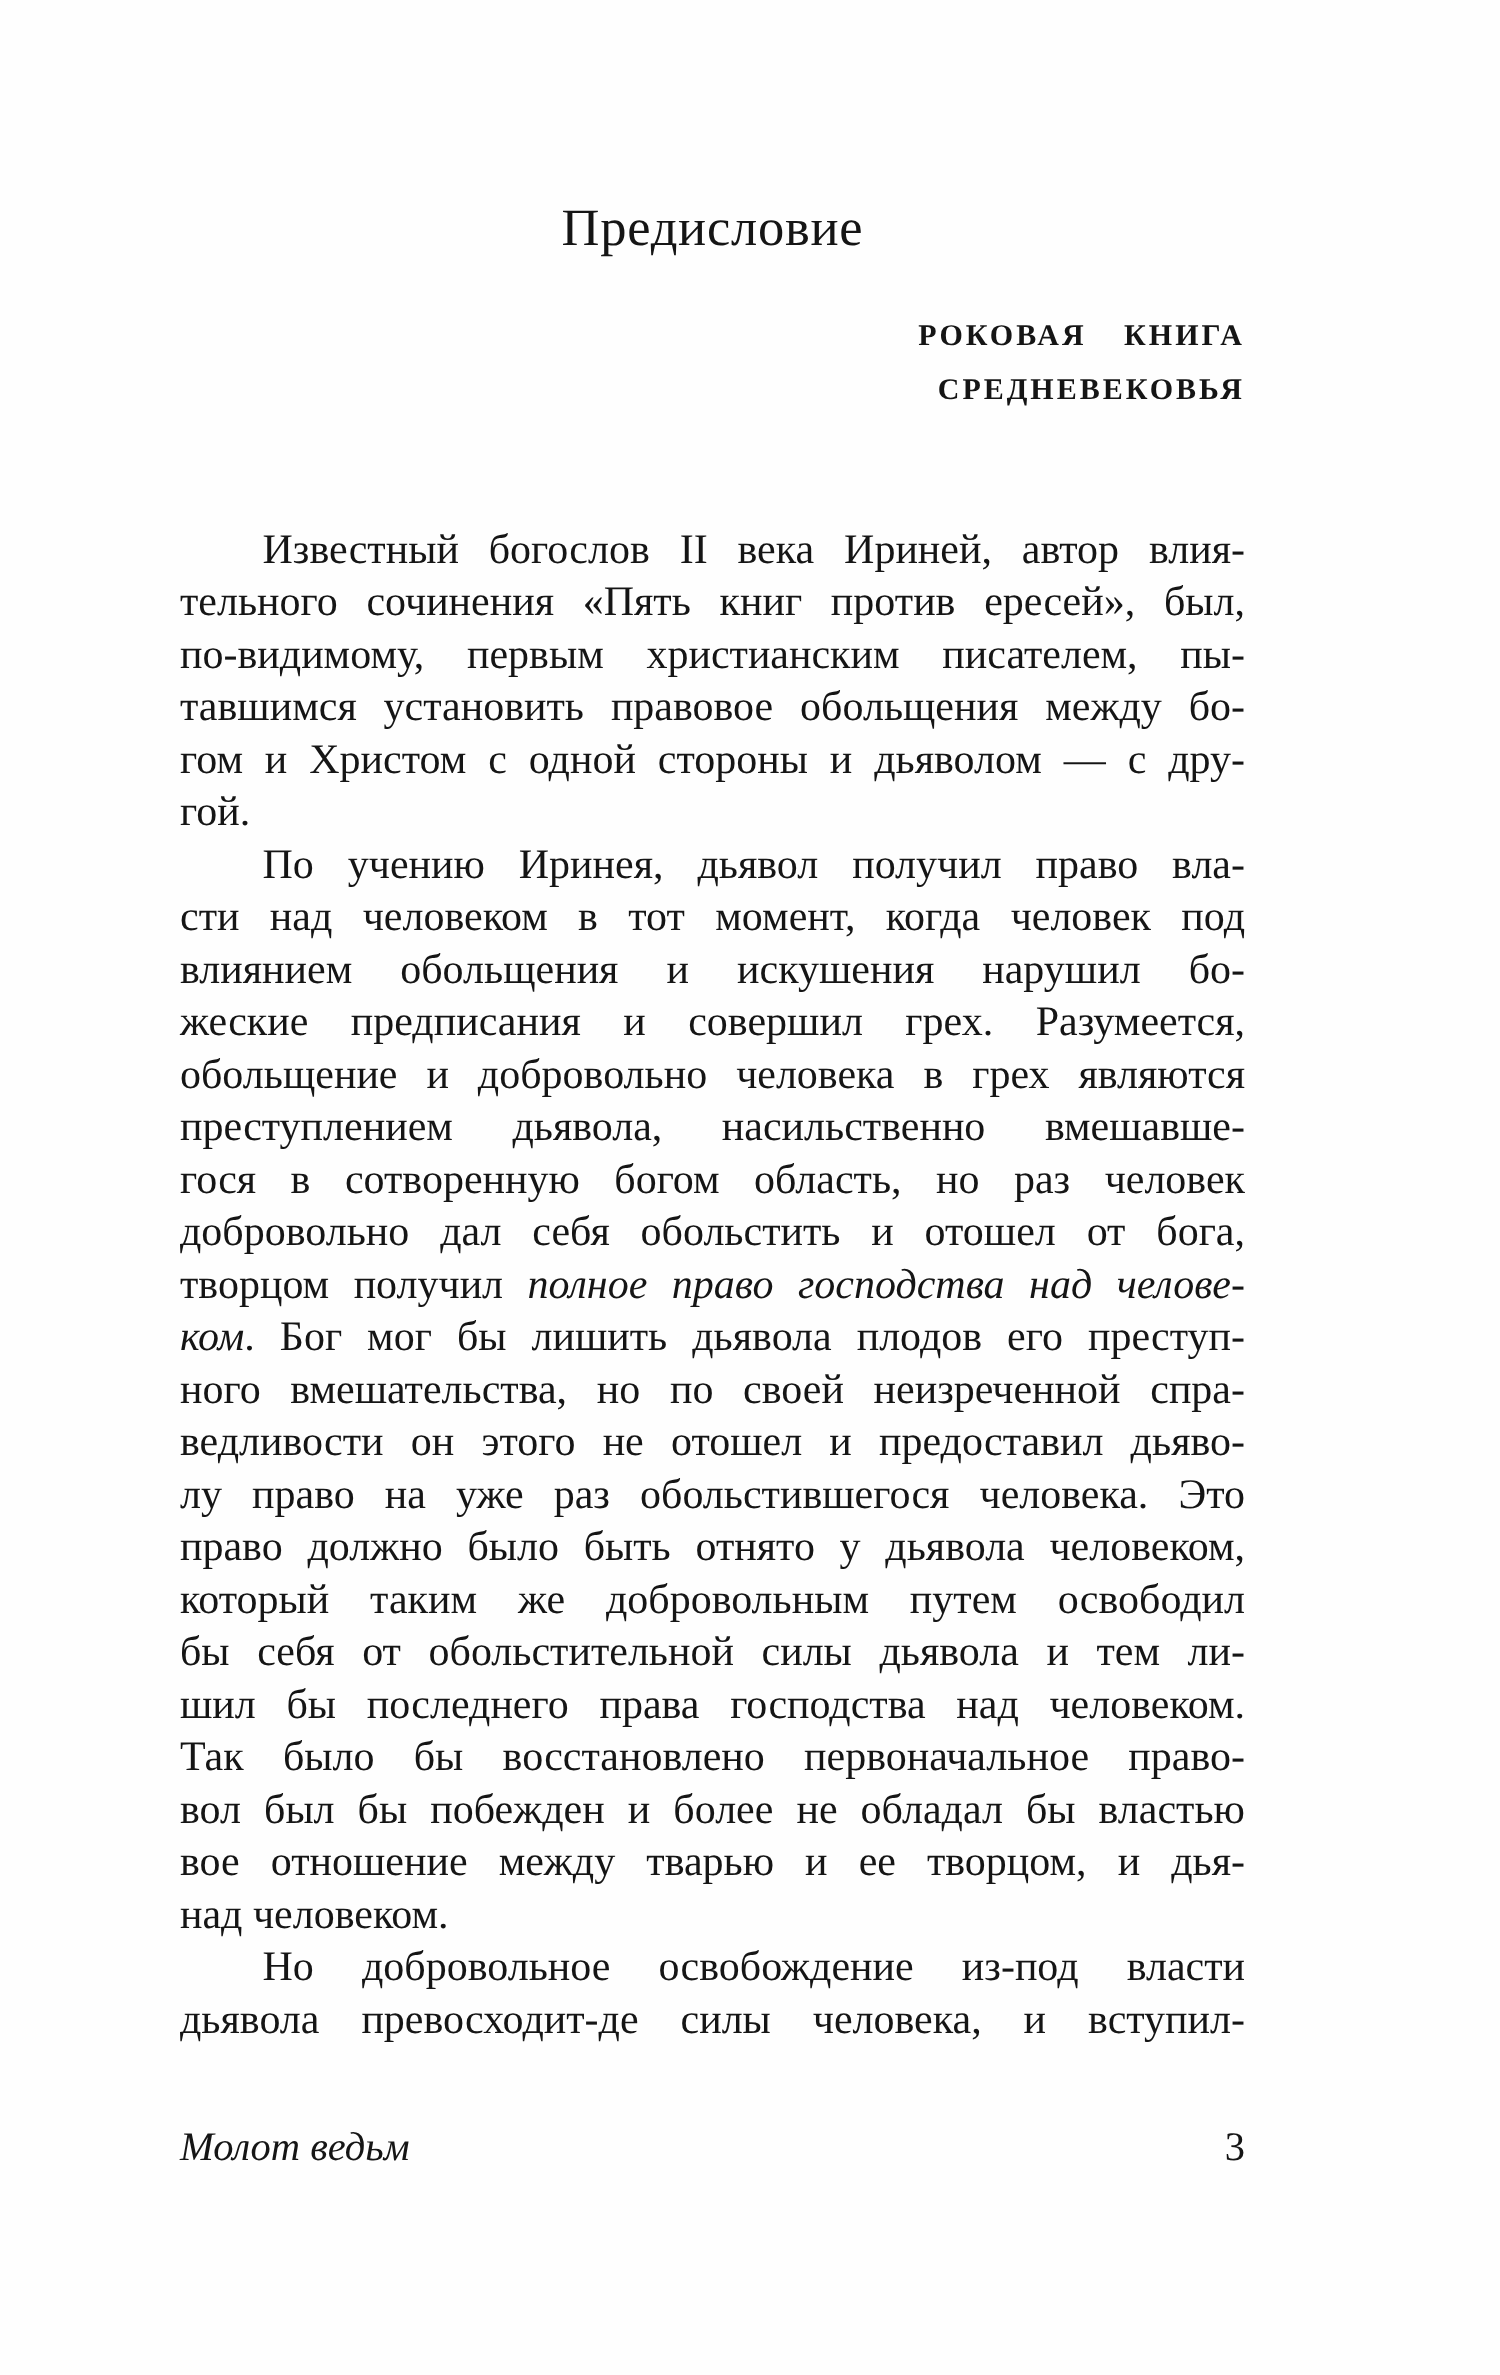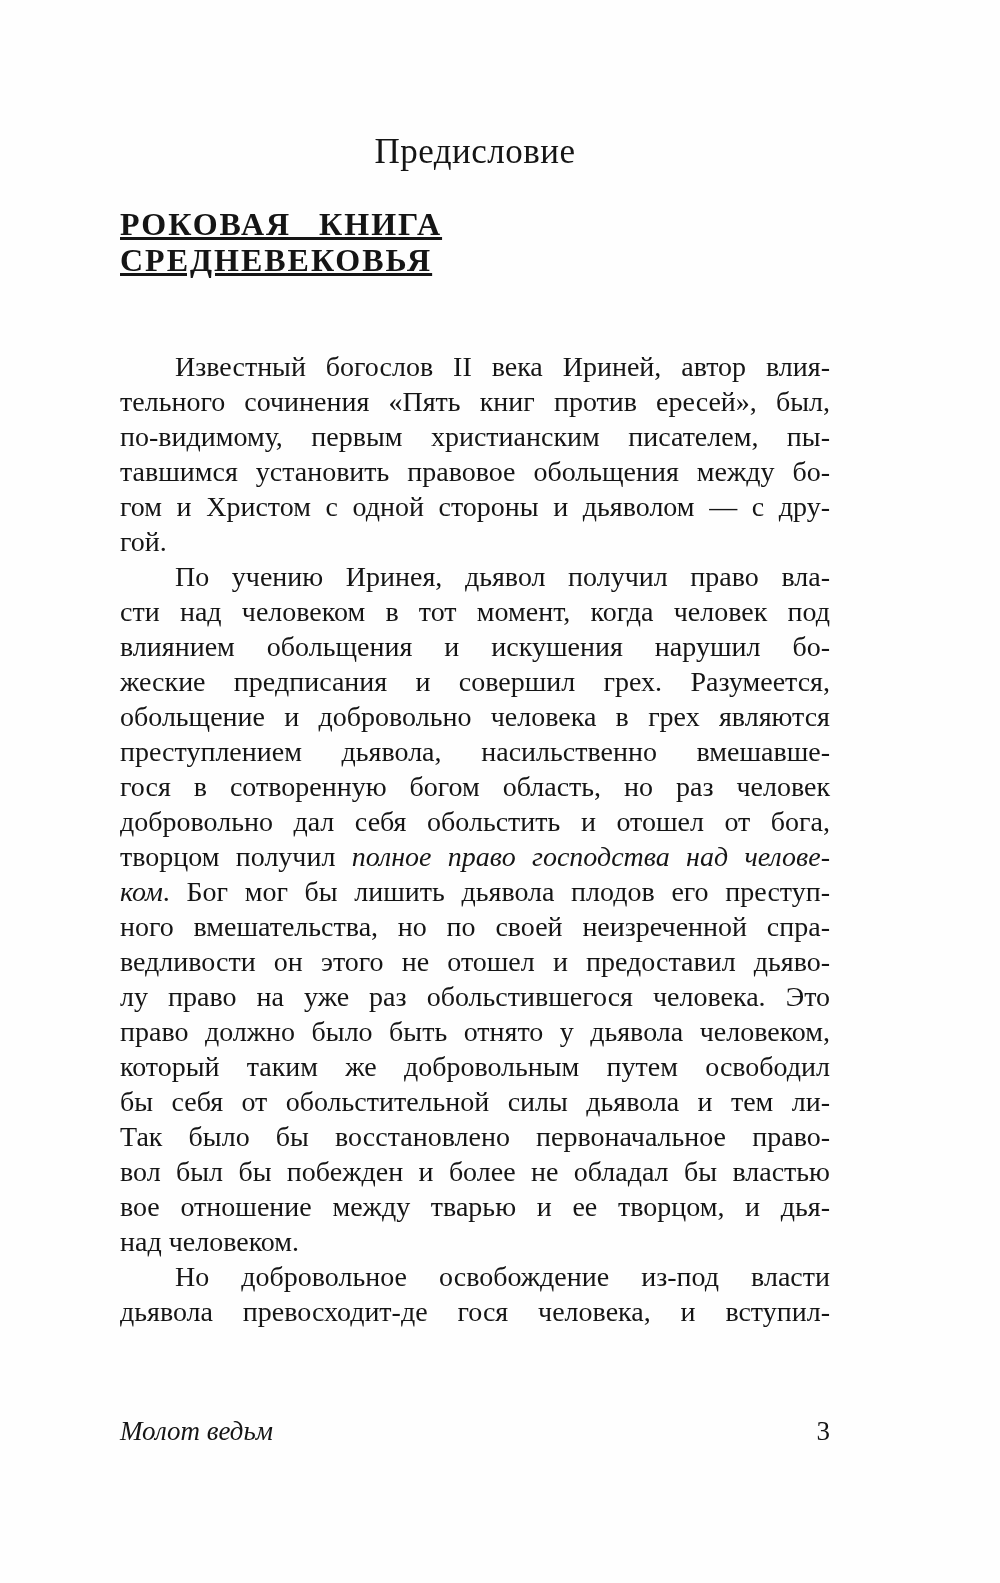--- a/index.html
+++ b/index.html
@@ -33,26 +33,25 @@
     font-size: 35px;
     font-weight: normal;
     letter-spacing: 0.5px;
     line-height: 36px;
   }
   .subtitle {
     position: absolute;
     top: 206px;
     left: 0;
     width: 100%;
-    text-align: left;
+    text-align: right;
     font-weight: bold;
-    font-size: 32px;
+    font-size: 20px;
     line-height: 36px;
     letter-spacing: 2px;
-    text-decoration: underline;
   }
   .subtitle .wide-words {
     word-spacing: 18px;
   }
   .body-text {
     position: absolute;
     top: 349px;
     left: 0;
     width: 710px;
     font-size: 28px;
@@ -121,28 +120,29 @@
           <div class="line"><span>гося в сотворенную богом область, но раз человек</span></div>
           <div class="line"><span>добровольно дал себя обольстить и отошел от бога,</span></div>
           <div class="line"><span>творцом получил </span><span class="i">полное право господства над челове-</span></div>
           <div class="line"><span class="i">ком</span><span>. Бог мог бы лишить дьявола плодов его преступ-</span></div>
           <div class="line"><span>ного вмешательства, но по своей неизреченной спра-</span></div>
           <div class="line"><span>ведливости он этого не отошел и предоставил дьяво-</span></div>
           <div class="line"><span>лу право на уже раз обольстившегося человека. Это</span></div>
           <div class="line"><span>право должно было быть отнято у дьявола человеком,</span></div>
           <div class="line"><span>который таким же добровольным путем освободил</span></div>
           <div class="line"><span>бы себя от обольстительной силы дьявола и тем ли-</span></div>
+          <div class="line"><span>шил бы последнего права господства над человеком.</span></div>
           <div class="line"><span>Так было бы восстановлено первоначальное право-</span></div>
           <div class="line"><span>вол был бы побежден и более не обладал бы властью</span></div>
           <div class="line"><span>вое отношение между тварью и ее творцом, и дья-</span></div>
           <div class="line left"><span>над человеком.</span></div>
         </div>
         <div>
           <div class="line ind"><span>Но добровольное освобождение из-под власти</span></div>
-          <div class="line"><span>дьявола превосходит-де гося человека, и вступил-</span></div>
+          <div class="line"><span>дьявола превосходит-де силы человека, и вступил-</span></div>
         </div>
       </div>
 
     <div class="footer">
       <span class="running-title">Молот ведьм</span>
       <span class="page-number">3</span>
     </div>
 
   </div>
 </div>

